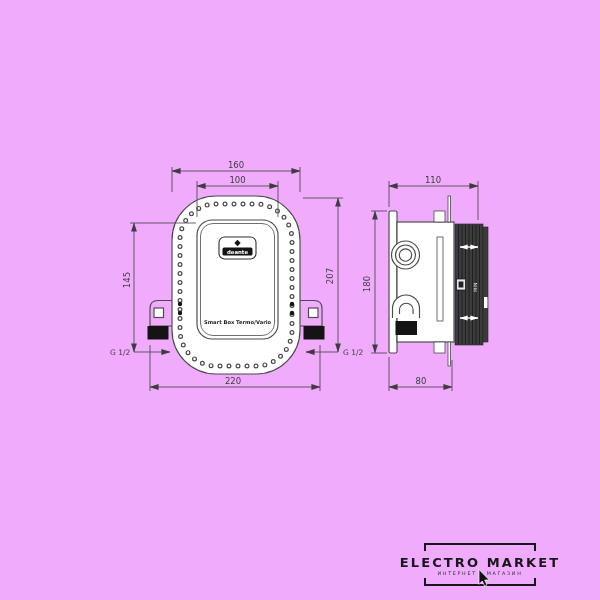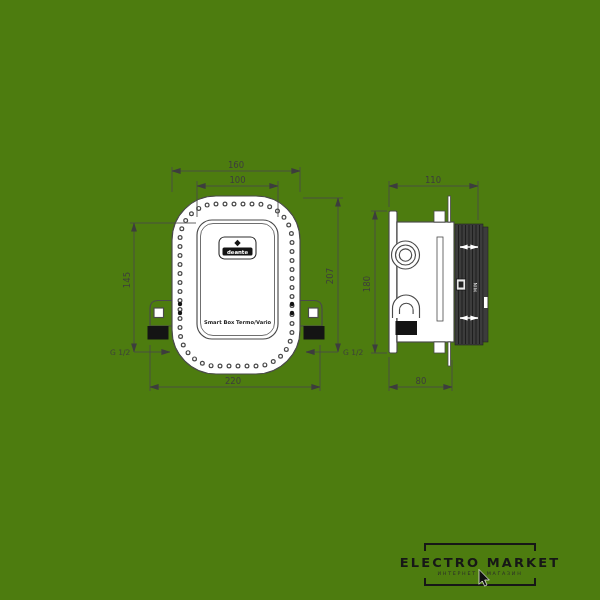--- a/index.html
+++ b/index.html
@@ -1,16 +1,16 @@
 <!DOCTYPE html>
 <html><head>
 <meta charset="utf-8">
 <style>
   html,body{margin:0;padding:0;background:#fff;}
-  .canvas{position:relative;width:600px;height:600px;background:#4d7c0f;overflow:hidden;
+  .canvas{position:relative;width:600px;height:600px;background:#f0abfc;overflow:hidden;
           font-family:"DejaVu Sans",sans-serif;}
   svg{position:absolute;left:0;top:0;}
   .ln{stroke:#4a4a4a;stroke-width:1.15;fill:#fff;}
   .ln-nf{stroke:#4a4a4a;stroke-width:1.15;fill:none;}
   .thin{stroke:#4a4a4a;stroke-width:.8;fill:#fff;}
   .dim{stroke:#4a4a4a;stroke-width:.85;fill:none;}
   .blk{fill:#141414;stroke:none;}
   .dimtxt{font:8.5px "DejaVu Sans",sans-serif;fill:#3d3d3d;}
   .thrtxt{font:7.5px "DejaVu Sans",sans-serif;fill:#3d3d3d;}
   .prodtxt{font:700 5.2px "DejaVu Sans",sans-serif;fill:#1c1c1c;}

